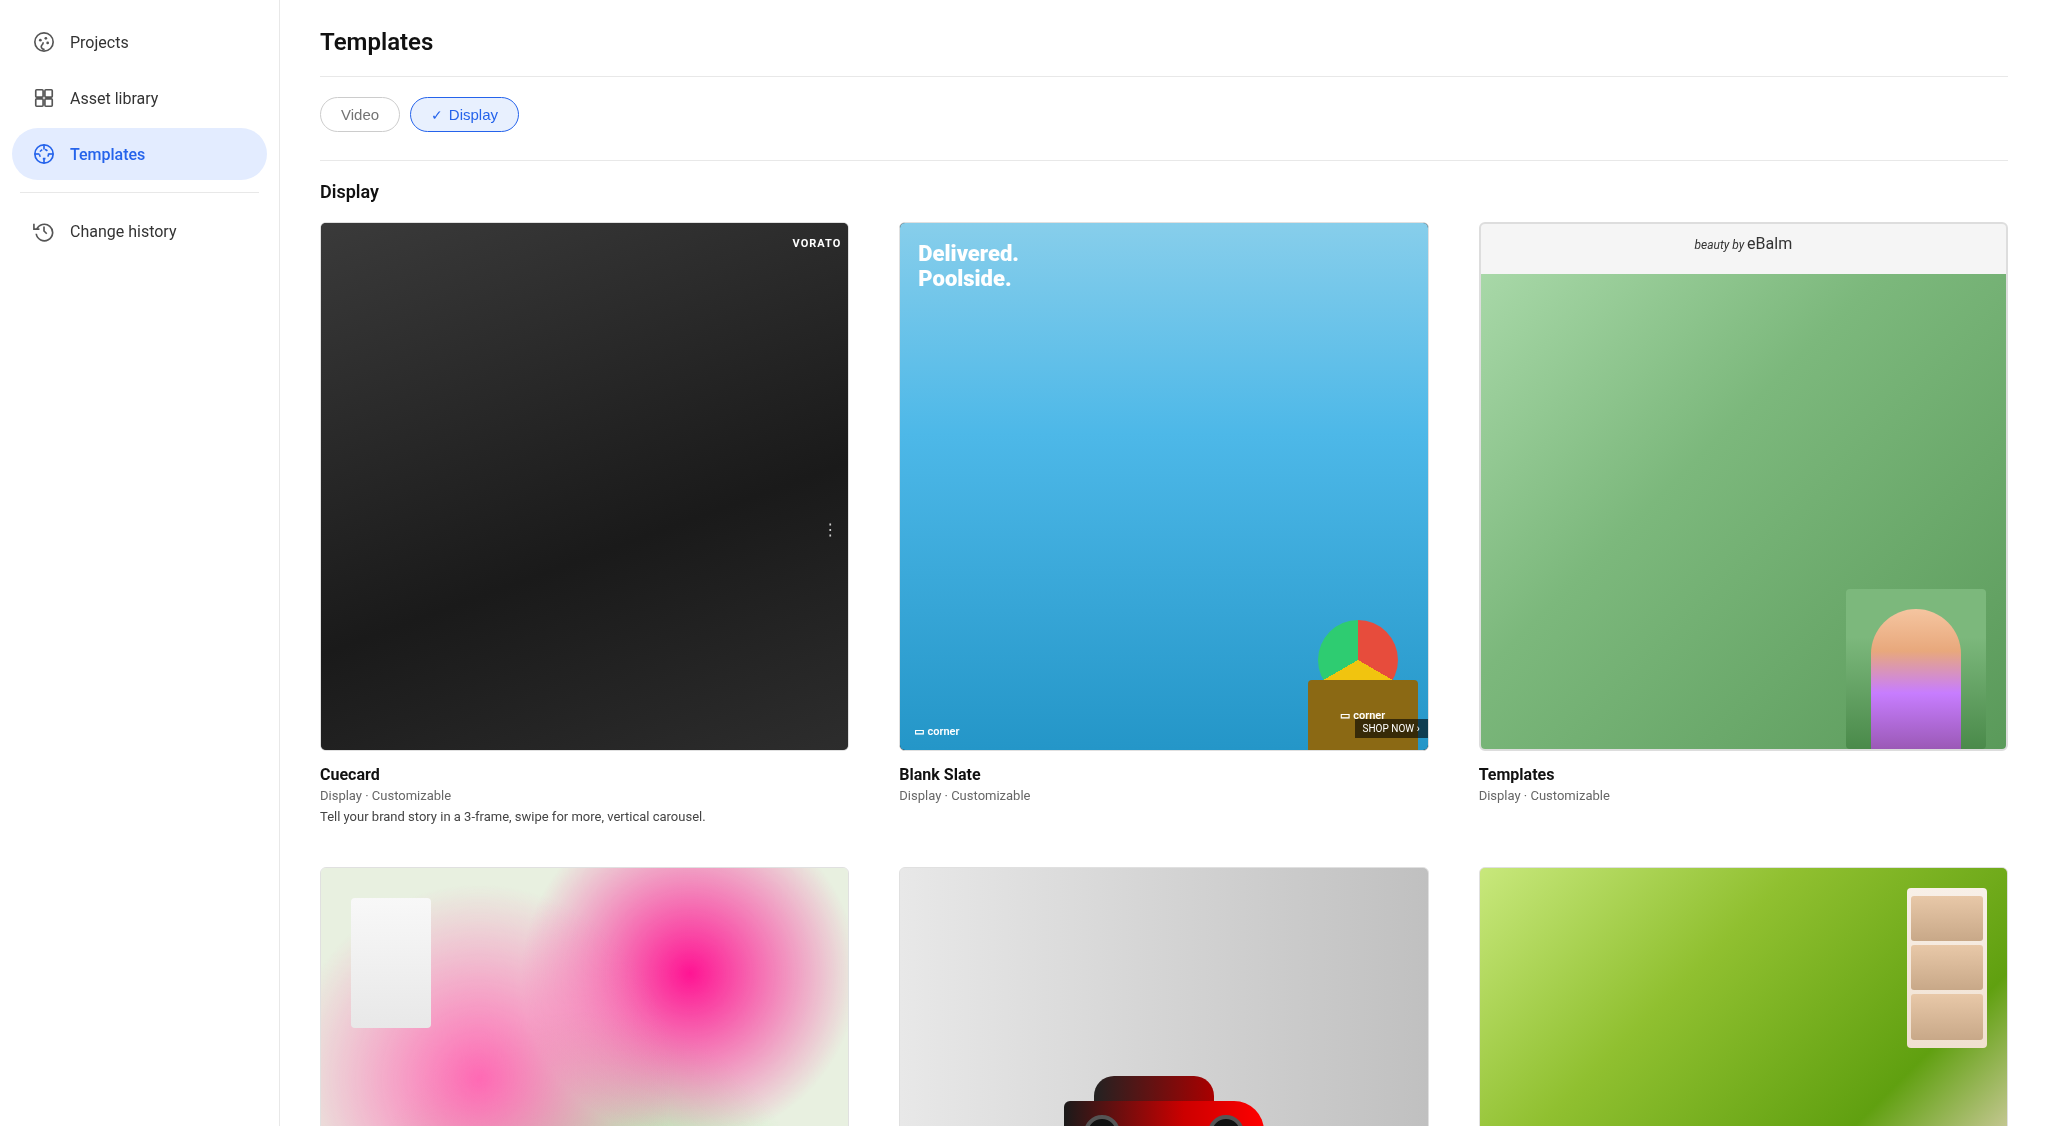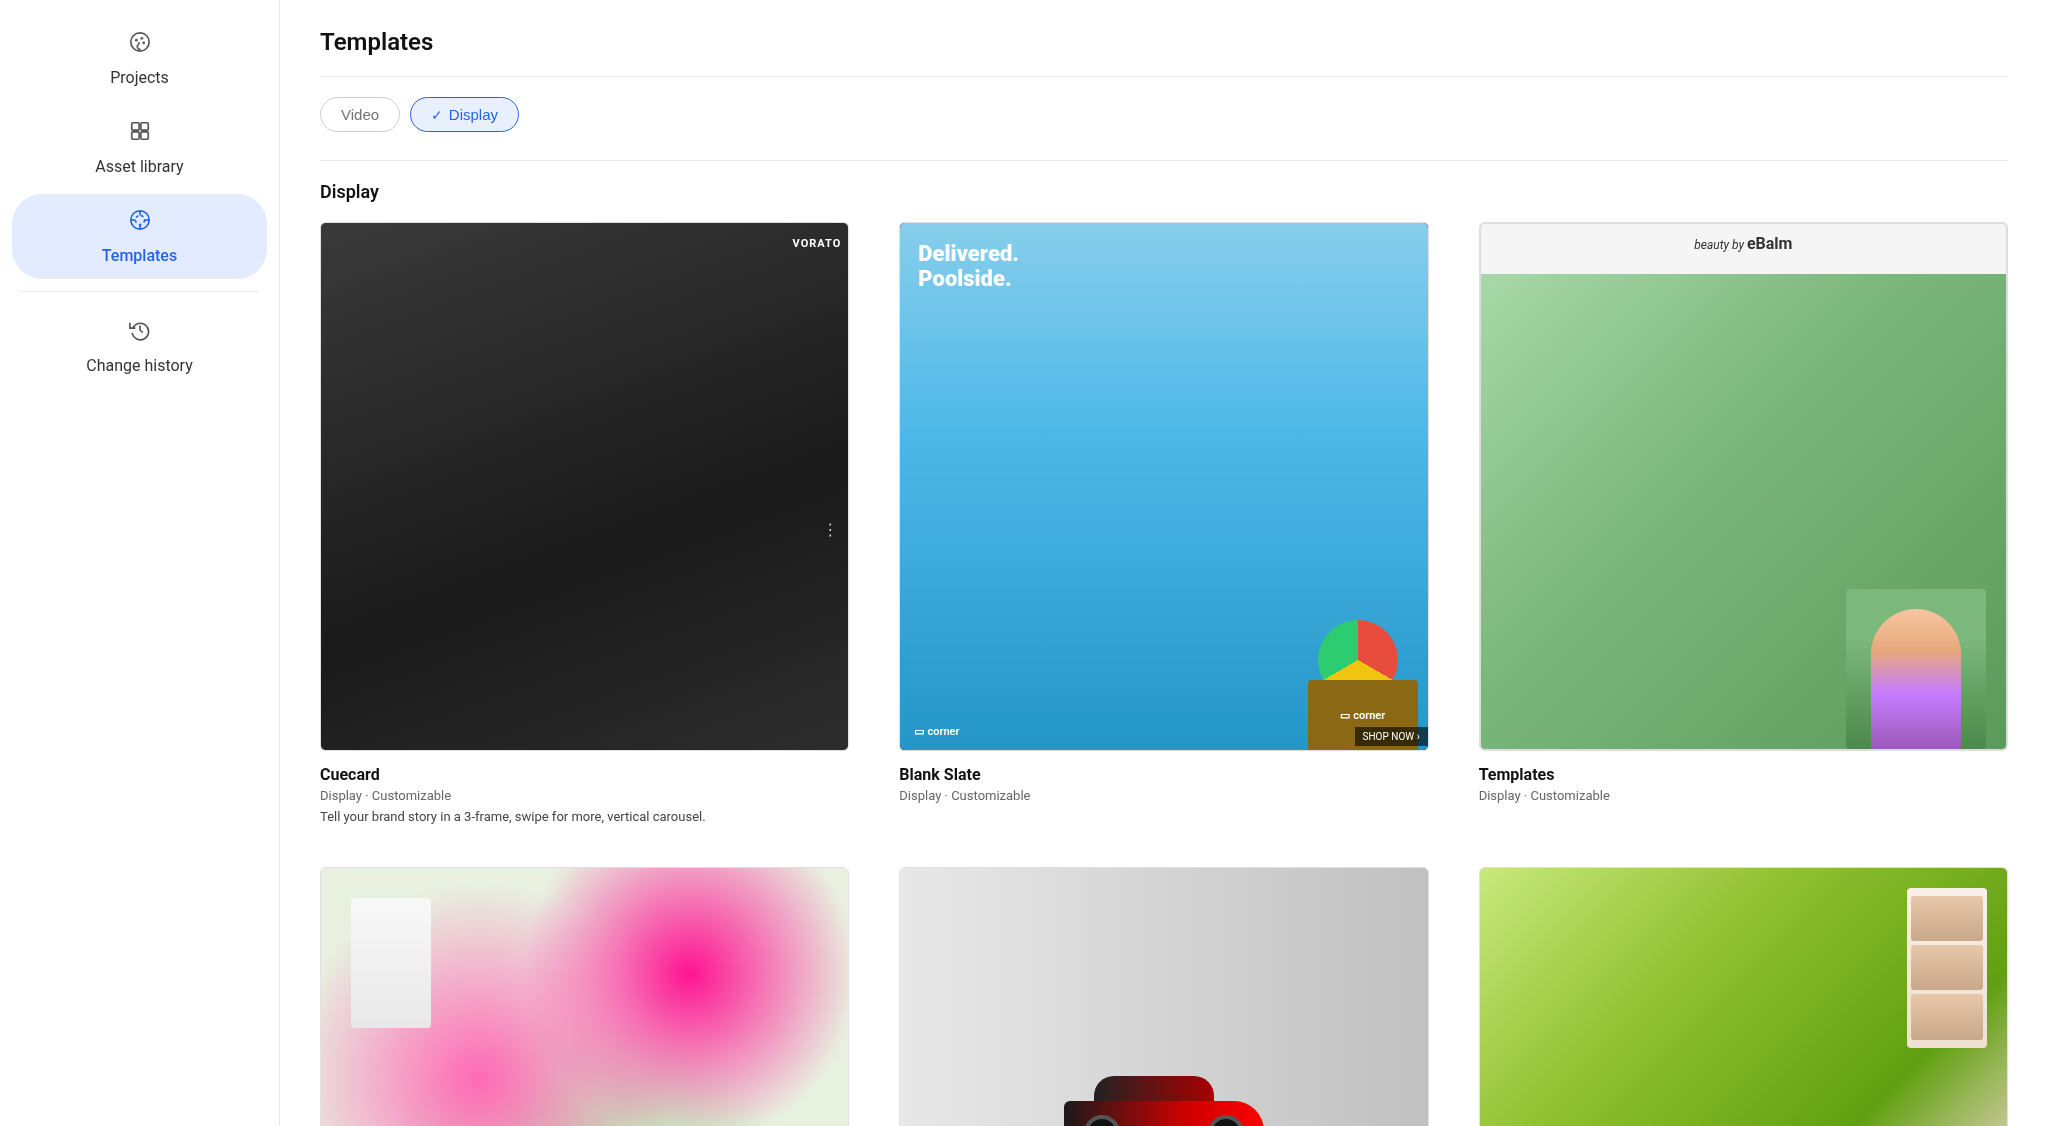--- a/index.html
+++ b/index.html
@@ -25,21 +25,20 @@
     .sidebar-item {
       display: flex;
       align-items: center;
       gap: 14px;
       padding: 14px 20px;
       cursor: pointer;
       border-radius: 30px;
       margin: 0 12px;
       color: #333;
       font-size: 16px;
-      flex-direction: column;
     }
     .sidebar-item.active {
       background: #e3ecff;
       color: #2563eb;
     }
     .sidebar-item .icon {
       width: 24px;
       height: 24px;
       display: flex;
       align-items: center;
@@ -202,21 +201,21 @@
     .thumb-blankslate .corner-logo {
       position: absolute;
       bottom: 12px;
       left: 14px;
       font-size: 11px;
       color: #fff;
       font-weight: 600;
     }
     .thumb-blankslate .shop-now-bar {
       position: absolute;
-      bottom: 4px;
+      bottom: 12px;
       right: 0;
       background: rgba(0,0,0,0.6);
       color: #fff;
       font-size: 10px;
       padding: 4px 8px;
     }
 
     
     .thumb-panorama {
       background: #f5f5f5;
@@ -227,21 +226,21 @@
       position: absolute;
       top: 10px;
       left: 50%;
       transform: translateX(-50%);
       font-size: 12px;
       color: #333;
       white-space: nowrap;
       font-style: italic;
     }
     .thumb-panorama .pano-header span {
-      font-weight: 700;
+      font-weight: 400;
       font-size: 16px;
       font-style: normal;
     }
     .thumb-panorama .person-img {
       position: absolute;
       bottom: 0;
       right: 20px;
       width: 140px;
       height: 160px;
       background: linear-gradient(180deg, #7cb87c 30%, #4a8a4a 100%);

